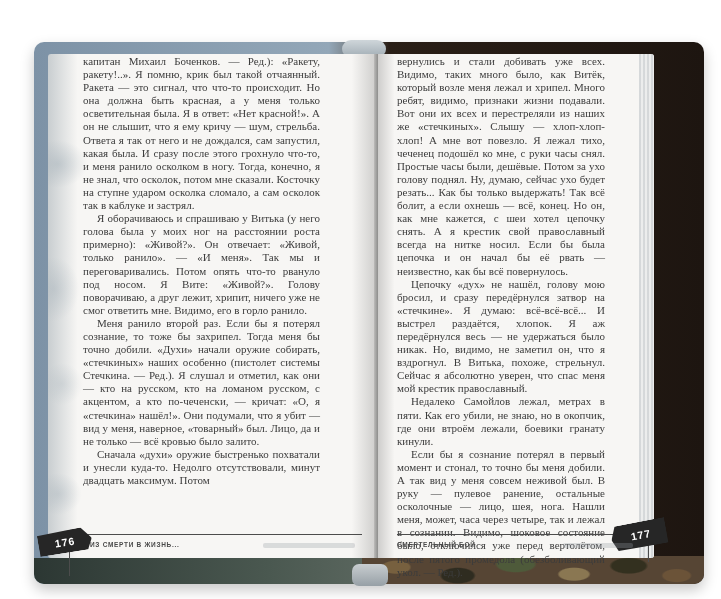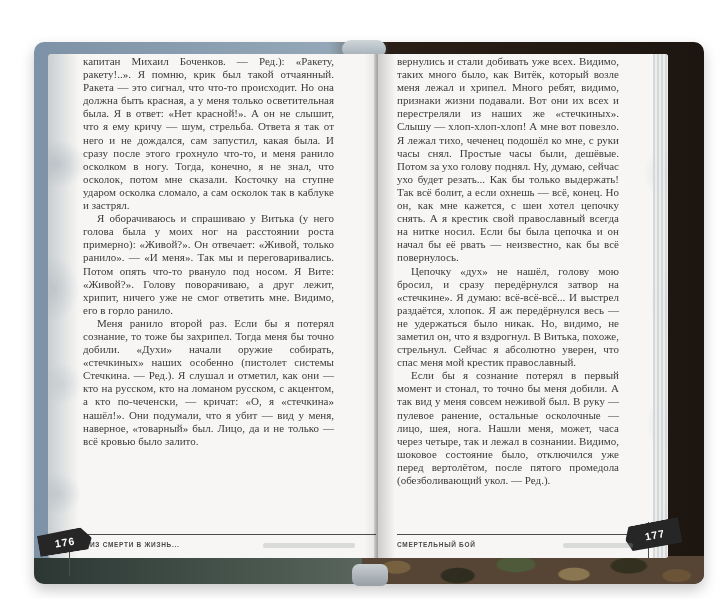--- a/index.html
+++ b/index.html
@@ -20,21 +20,21 @@
            radial-gradient(24px 10px at 62% 65%,#8a7752 0 60%,transparent 70%),
            radial-gradient(28px 12px at 78% 35%,#33301f 0 60%,transparent 70%),
            radial-gradient(22px 10px at 92% 70%,#6b5338 0 60%,transparent 70%),
            #564534;}
   .spine-top{position:absolute;left:308px;top:-2px;width:44px;height:18px;border-radius:9px;
          background:linear-gradient(to bottom,#cfd6da,#9fabb3);}
   .spine-bottom{position:absolute;left:318px;bottom:-2px;width:36px;height:22px;border-radius:7px;
          background:linear-gradient(to bottom,#c8cdd0,#97a0a6);}
 
   
-  .page{position:absolute;top:54px;height:504px;background:#f7f6f4;padding-left:14px;}
+  .page{position:absolute;top:54px;height:504px;background:#f7f6f4;}
   .page-left{left:48px;width:330px;border-radius:3px 0 0 3px;
       background:
         radial-gradient(42px 34px at 10px 110px,rgba(165,177,185,0.50),transparent 70%),
         radial-gradient(36px 46px at 6px 235px,rgba(165,177,185,0.42),transparent 70%),
         radial-gradient(30px 30px at 14px 330px,rgba(165,177,185,0.30),transparent 70%),
         radial-gradient(34px 30px at 10px 440px,rgba(165,177,185,0.40),transparent 70%),
         linear-gradient(to left,rgba(100,100,100,0.30),rgba(100,100,100,0) 8%),
         linear-gradient(to right,rgba(125,140,150,0.38),rgba(255,255,255,0) 9%),
         #f7f6f4;}
   .page-right{left:378px;width:276px;border-radius:0 3px 3px 0;
@@ -91,37 +91,39 @@
     <div class="edge-bottom-right"></div>
     <div class="spine-top"></div>
     <div class="spine-bottom"></div>
   </div>
 
   <div class="page page-left">
     <div class="page-text">
       <p class="para cont">капитан Михаил Боченков. — Ред.): «Ракету, ракету!..». Я помню, крик был такой отчаянный. Ракета — это сигнал, что что-то происходит. Но она должна быть красная, а у меня только осветительная была. Я в ответ: «Нет красной!». А он не слышит, что я ему кричу — шум, стрельба. Ответа я так от него и не дождался, сам запустил, какая была. И сразу после этого грохнуло что-то, и меня ранило осколком в ногу. Тогда, конечно, я не знал, что осколок, потом мне сказали. Косточку на ступне ударом осколка сломало, а сам осколок так в каблуке и застрял.</p>
       <p class="para">Я оборачиваюсь и спрашиваю у Витька (у него голова была у моих ног на расстоянии роста примерно): «Живой?». Он отвечает: «Живой, только ранило». — «И меня». Так мы и переговаривались. Потом опять что-то рвануло под носом. Я Вите: «Живой?». Голову поворачиваю, а друг лежит, хрипит, ничего уже не смог ответить мне. Видимо, его в горло ранило.</p>
       <p class="para">Меня ранило второй раз. Если бы я потерял сознание, то тоже бы захрипел. Тогда меня бы точно добили. «Духи» начали оружие собирать, «стечкиных» наших особенно (пистолет системы Стечкина. — Ред.). Я слушал и отметил, как они — кто на русском, кто на ломаном русском, с акцентом, а кто по-чеченски, — кричат: «О, я «стечкина» нашёл!». Они подумали, что я убит — вид у меня, наверное, «товарный» был. Лицо, да и не только — всё кровью было залито.</p>
+      <p class="para">Сначала «духи» оружие быстренько похватали и унесли куда-то. Недолго отсутствовали, минут двадцать максимум. Потом</p>
     </div>
     <div class="footer-rule"></div>
     <div class="footer-vline"></div>
     <div class="page-badge badge-left">
       <span>176</span>
     </div>
     <div class="running-title">ИЗ СМЕРТИ В ЖИЗНЬ...</div>
     <div class="wm-smudge"></div>
   </div>
 
   <div class="gutter"></div>
 
   <div class="page page-right">
     <div class="page-stack"></div>
     <div class="page-text">
       <p class="para cont">вернулись и стали добивать уже всех. Видимо, таких много было, как Витёк, который возле меня лежал и хрипел. Много ребят, видимо, признаки жизни подавали. Вот они их всех и перестреляли из наших же «стечкиных». Слышу — хлоп-хлоп-хлоп! А мне вот повезло. Я лежал тихо, чеченец подошёл ко мне, с руки часы снял. Простые часы были, дешёвые. Потом за ухо голову поднял. Ну, думаю, сейчас ухо будет резать... Как бы только выдержать! Так всё болит, а если охнешь — всё, конец. Но он, как мне кажется, с шеи хотел цепочку снять. А я крестик свой православный всегда на нитке носил. Если бы была цепочка и он начал бы её рвать — неизвестно, как бы всё повернулось.</p>
       <p class="para">Цепочку «дух» не нашёл, голову мою бросил, и сразу передёрнулся затвор на «стечкине». Я думаю: всё-всё-всё... И выстрел раздаётся, хлопок. Я аж передёрнулся весь — не удержаться было никак. Но, видимо, не заметил он, что я вздрогнул. В Витька, похоже, стрельнул. Сейчас я абсолютно уверен, что спас меня мой крестик православный.</p>
+      <p class="para">Недалеко Самойлов лежал, метрах в пяти. Как его убили, не знаю, но в окопчик, где они втроём лежали, боевики гранату кинули.</p>
       <p class="para">Если бы я сознание потерял в первый момент и стонал, то точно бы меня добили. А так вид у меня совсем неживой был. В руку — пулевое ранение, остальные осколочные — лицо, шея, нога. Нашли меня, может, часа через четыре, так и лежал в сознании. Видимо, шоковое состояние было, отключился уже перед вертолётом, после пятого промедола (обезболивающий укол. — Ред.).</p>
     </div>
     <div class="footer-rule"></div>
     <div class="footer-vline"></div>
     <div class="page-badge badge-right">
       <span>177</span>
     </div>
     <div class="running-title">СМЕРТЕЛЬНЫЙ БОЙ</div>
     <div class="wm-smudge"></div>
   </div>

